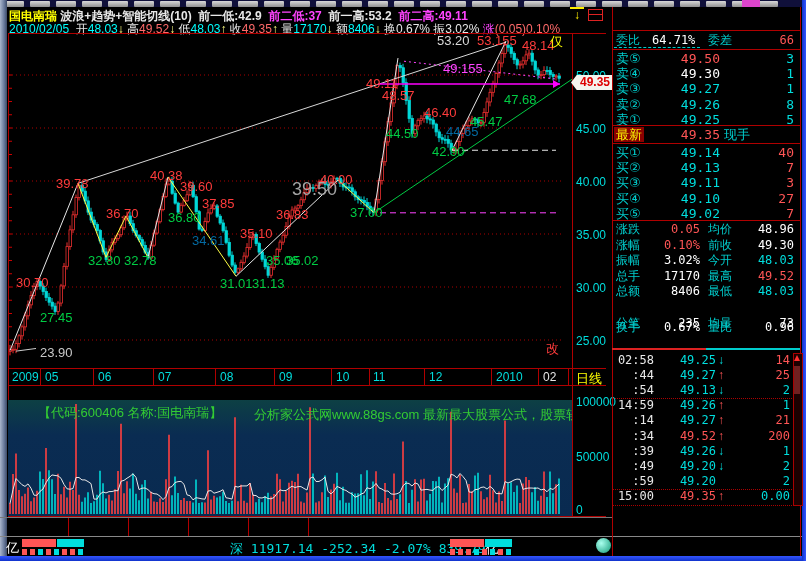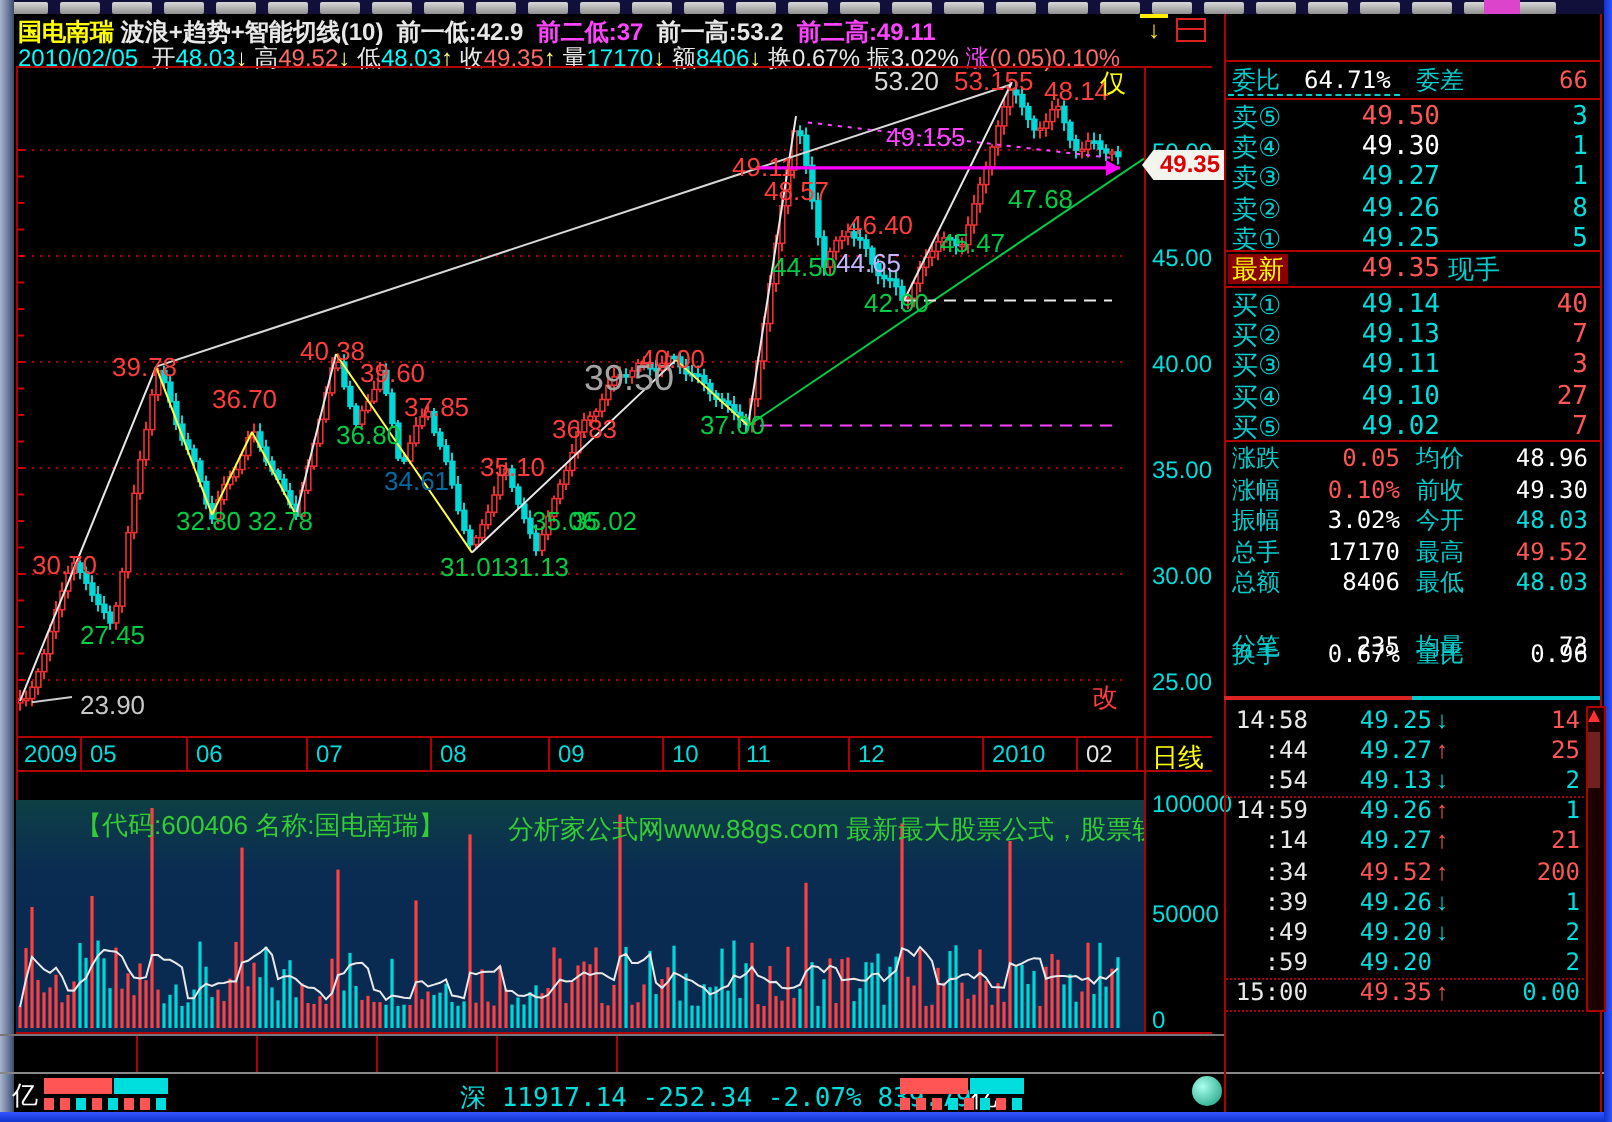--- a/index.html
+++ b/index.html
@@ -899,21 +899,21 @@
         <span style="position: absolute; left: 96px; color: rgb(0, 204, 204);">均量</span>
         <span style="position: absolute; left: 130px; width: 52px; text-align: right; color: rgb(255, 255, 255); font-family: &quot;DejaVu Sans Mono&quot;, monospace;">73</span>
       </div>
     </div>
 
   <div class="abs" style="left:612px;top:348px;width:94px;height:0;border-top:2px solid #dd2222;"></div>
   <div class="abs" style="left:706px;top:348px;width:94px;height:0;border-top:2px solid #00cccc;"></div>
 
   <div id="ticklist">
       <div class="trow" style="top: 353px;">
-        <span style="position: absolute; left: 2px; width: 40px; text-align: right; color: rgb(232, 232, 232); font-family: &quot;DejaVu Sans Mono&quot;, monospace;">14:58</span>
+        <span style="position: absolute; left: 2px; width: 40px; text-align: right; color: rgb(232, 232, 232); font-family: &quot;DejaVu Sans Mono&quot;, monospace;">02:58</span>
         <span style="position: absolute; left: 48px; width: 56px; text-align: right; color: rgb(0, 221, 221); font-family: &quot;DejaVu Sans Mono&quot;, monospace;">49.25</span>
         <span style="position: absolute; left: 106px; color: rgb(0, 221, 221);">↓</span>
         <span style="position: absolute; left: 118px; width: 60px; text-align: right; color: rgb(255, 85, 85); font-family: &quot;DejaVu Sans Mono&quot;, monospace;">14</span>
       </div>
       <div class="trow" style="top: 368.1px;">
         <span style="position: absolute; left: 2px; width: 40px; text-align: right; color: rgb(232, 232, 232); font-family: &quot;DejaVu Sans Mono&quot;, monospace;">:44</span>
         <span style="position: absolute; left: 48px; width: 56px; text-align: right; color: rgb(0, 221, 221); font-family: &quot;DejaVu Sans Mono&quot;, monospace;">49.27</span>
         <span style="position: absolute; left: 106px; color: rgb(255, 85, 85);">↑</span>
         <span style="position: absolute; left: 118px; width: 60px; text-align: right; color: rgb(255, 85, 85); font-family: &quot;DejaVu Sans Mono&quot;, monospace;">25</span>
       </div>
@@ -972,41 +972,41 @@
     <div style="position:absolute;left:0px;top:12px;width:6px;height:28px;background:#702020;"></div>
   </div>
   <div class="hline" style="left:612px;top:505px;width:188px;border-top:1px dotted #aa0000;"></div>
 
 
 <div style="position: absolute; left: 40px; top: 345px; color: rgb(200, 200, 200); font-size: 13px; white-space: nowrap; z-index: 4;">23.90</div>
     <div style="position: absolute; left: 16px; top: 275px; color: rgb(255, 60, 60); font-size: 13px; white-space: nowrap; z-index: 4;">30.70</div>
     <div style="position: absolute; left: 40px; top: 310px; color: rgb(0, 204, 68); font-size: 13px; white-space: nowrap; z-index: 4;">27.45</div>
     <div style="position: absolute; left: 56px; top: 176px; color: rgb(255, 60, 60); font-size: 13px; white-space: nowrap; z-index: 4;">39.78</div>
     <div style="position: absolute; left: 88px; top: 253px; color: rgb(0, 204, 68); font-size: 13px; white-space: nowrap; z-index: 4;">32.80</div>
-    <div style="position: absolute; left: 106px; top: 192px; color: rgb(255, 60, 60); font-size: 13px; white-space: nowrap; z-index: 4;">36.70</div>
+    <div style="position: absolute; left: 106px; top: 206px; color: rgb(255, 60, 60); font-size: 13px; white-space: nowrap; z-index: 4;">36.70</div>
     <div style="position: absolute; left: 124px; top: 253px; color: rgb(0, 204, 68); font-size: 13px; white-space: nowrap; z-index: 4;">32.78</div>
     <div style="position: absolute; left: 150px; top: 168px; color: rgb(255, 60, 60); font-size: 13px; white-space: nowrap; z-index: 4;">40.38</div>
     <div style="position: absolute; left: 168px; top: 210px; color: rgb(0, 204, 68); font-size: 13px; white-space: nowrap; z-index: 4;">36.80</div>
     <div style="position: absolute; left: 180px; top: 179px; color: rgb(255, 60, 60); font-size: 13px; white-space: nowrap; z-index: 4;">39.60</div>
     <div style="position: absolute; left: 192px; top: 233px; color: #0369a1; font-size: 13px; white-space: nowrap; z-index: 4;">34.61</div>
     <div style="position: absolute; left: 202px; top: 196px; color: rgb(255, 60, 60); font-size: 13px; white-space: nowrap; z-index: 4;">37.85</div>
     <div style="position: absolute; left: 220px; top: 276px; color: rgb(0, 204, 68); font-size: 13px; white-space: nowrap; z-index: 4;">31.01</div>
     <div style="position: absolute; left: 240px; top: 226px; color: rgb(255, 60, 60); font-size: 13px; white-space: nowrap; z-index: 4;">35.10</div>
     <div style="position: absolute; left: 252px; top: 276px; color: rgb(0, 204, 68); font-size: 13px; white-space: nowrap; z-index: 4;">31.13</div>
     <div style="position: absolute; left: 266px; top: 253px; color: rgb(0, 204, 68); font-size: 13px; white-space: nowrap; z-index: 4;">35.06</div>
     <div style="position: absolute; left: 286px; top: 253px; color: rgb(0, 204, 68); font-size: 13px; white-space: nowrap; z-index: 4;">35.02</div>
     <div style="position: absolute; left: 276px; top: 207px; color: rgb(255, 60, 60); font-size: 13px; white-space: nowrap; z-index: 4;">36.83</div>
     <div style="position: absolute; left: 292px; top: 179px; color: #a3a3a3; font-size: 18px; white-space: nowrap; z-index: 4;">39.50</div>
     <div style="position: absolute; left: 320px; top: 172px; color: rgb(255, 60, 60); font-size: 13px; white-space: nowrap; z-index: 4;">40.00</div>
     <div style="position: absolute; left: 350px; top: 205px; color: rgb(0, 204, 68); font-size: 13px; white-space: nowrap; z-index: 4;">37.00</div>
     <div style="position: absolute; left: 366px; top: 76px; color: rgb(255, 60, 60); font-size: 13px; white-space: nowrap; z-index: 4;">49.11</div>
     <div style="position: absolute; left: 382px; top: 88px; color: rgb(255, 60, 60); font-size: 13px; white-space: nowrap; z-index: 4;">48.57</div>
     <div style="position: absolute; left: 424px; top: 105px; color: rgb(255, 60, 60); font-size: 13px; white-space: nowrap; z-index: 4;">46.40</div>
     <div style="position: absolute; left: 386px; top: 126px; color: rgb(0, 204, 68); font-size: 13px; white-space: nowrap; z-index: 4;">44.50</div>
-    <div style="position: absolute; left: 418px; top: 124px; color: #c4b5fd; font-size: 13px; white-space: nowrap; z-index: 4;">44.65</div>
+    <div style="position: absolute; left: 418px; top: 124px; color: #0369a1; font-size: 13px; white-space: nowrap; z-index: 4; padding-left: 28px;">44.65</div>
     <div style="position: absolute; left: 432px; top: 144px; color: rgb(0, 204, 68); font-size: 13px; white-space: nowrap; z-index: 4;">42.90</div>
     <div style="position: absolute; left: 470px; top: 114px; color: rgb(0, 204, 68); font-size: 13px; white-space: nowrap; z-index: 4;">45.47</div>
     <div style="position: absolute; left: 504px; top: 92px; color: rgb(0, 204, 68); font-size: 13px; white-space: nowrap; z-index: 4;">47.68</div>
     <div style="position: absolute; left: 437px; top: 33px; color: rgb(216, 216, 216); font-size: 13px; white-space: nowrap; z-index: 4;">53.20</div>
     <div style="position: absolute; left: 477px; top: 33px; color: rgb(255, 60, 60); font-size: 13px; white-space: nowrap; z-index: 4;">53.155</div>
     <div style="position: absolute; left: 522px; top: 38px; color: rgb(255, 60, 60); font-size: 13px; white-space: nowrap; z-index: 4;">48.14</div>
     <div style="position: absolute; left: 550px; top: 33px; color: rgb(255, 255, 0); font-size: 13px; white-space: nowrap; z-index: 4;">仅</div>
     <div style="position: absolute; left: 546px; top: 340px; color: rgb(255, 60, 60); font-size: 13px; white-space: nowrap; z-index: 4;">改</div>
     <div style="position: absolute; left: 443px; top: 61px; color: rgb(255, 68, 255); font-size: 13px; white-space: nowrap; z-index: 4;">49.155</div>
   </div>

